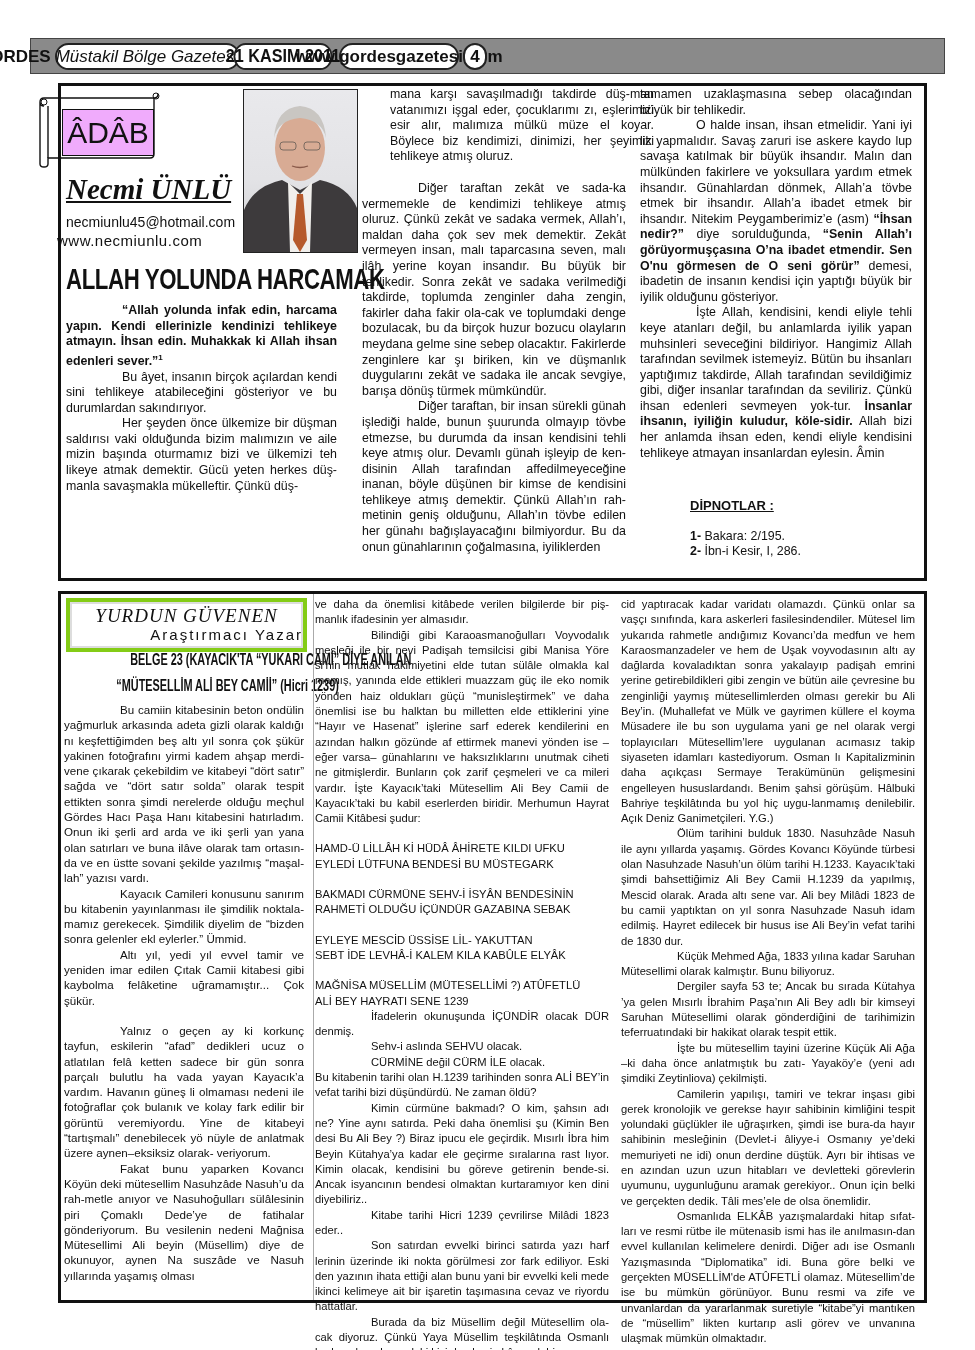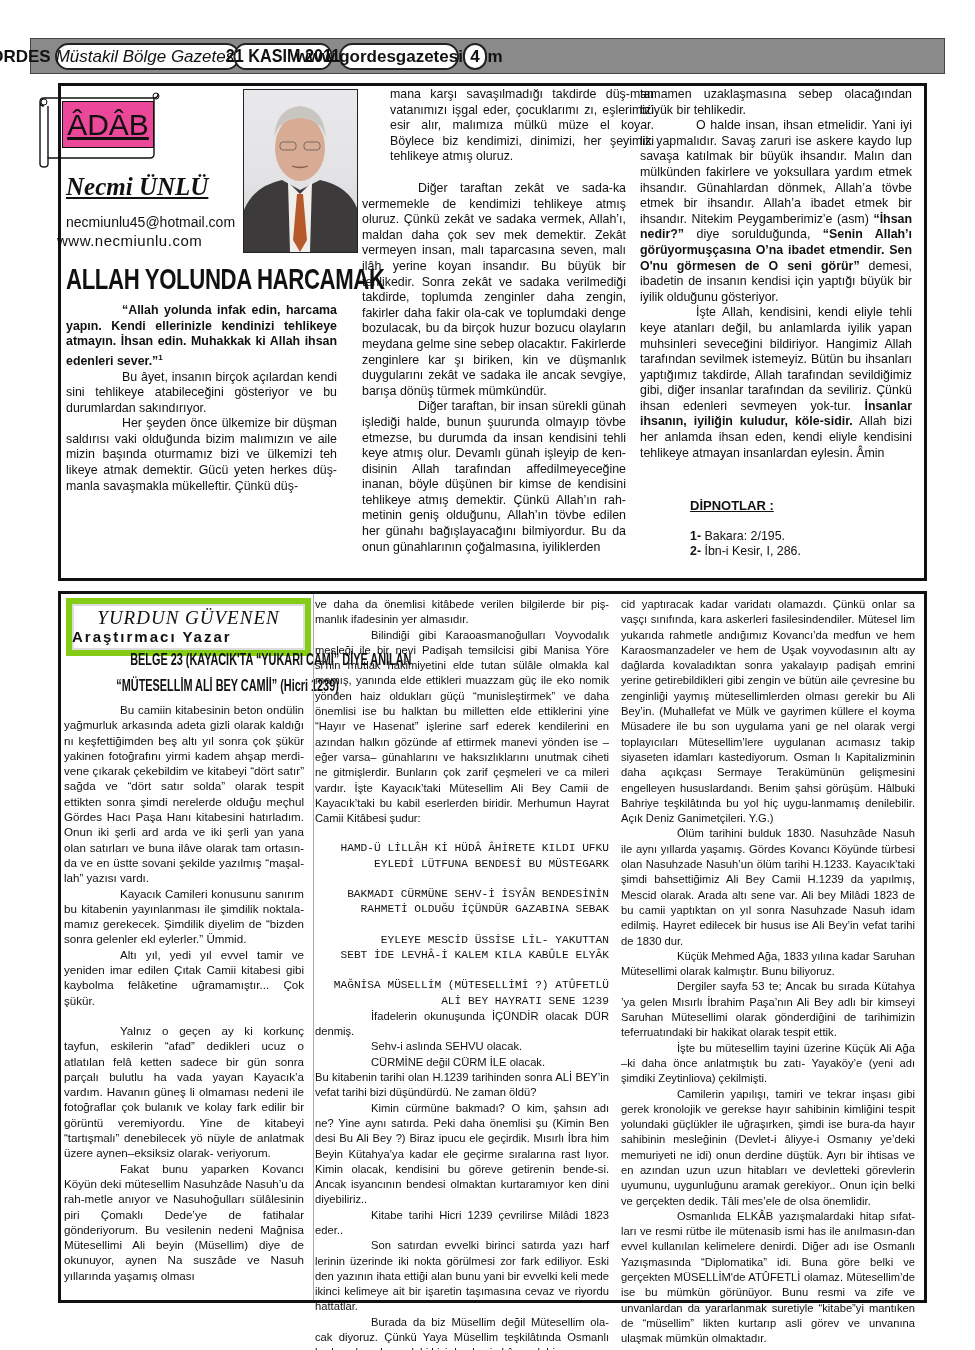--- a/index.html
+++ b/index.html
@@ -21,40 +21,40 @@
   .pill.page { left: 432px; width: 24px; font-weight: bold; }
 
   
   .box1 { position: absolute; left: 58px; top: 83px; width: 869px; height: 498px;
           border: 3px solid #111; box-sizing: border-box; }
   .col { position: absolute; font-size: 12.4px; line-height: 15.6px; text-align: justify; }
   .col p { margin: 0; }
   .ind { text-indent: 56px; }
 
   .scroll { position: absolute; left: 34px; top: 92px; width: 130px; height: 76px; }
-  .adab-frame { position: absolute; left: 62px; top: 101px; width: 90px; height: 45px;
+  .adab-frame { position: absolute; left: 62px; top: 109px; width: 90px; height: 45px;
                 border: 1.5px solid #111; display: flex; align-items: center; justify-content: center;
-                font-size: 30px; background: #ec4899; text-decoration: underline; }
+                font-size: 30px; background: #f0abfc; }
   .author { position: absolute; left: 66px; top: 173px; font-family: "Liberation Serif", serif;
-            font-style: italic; font-weight: bold; font-size: 25px; text-decoration: underline; }
+            font-style: italic; font-weight: bold; font-size: 29px; text-decoration: underline; }
   .email { position: absolute; left: 66px; top: 214px; font-size: 14px; }
   .web { position: absolute; left: 57px; top: 232px; font-size: 15px; letter-spacing: .5px; }
   .photo { position: absolute; left: 243px; top: 89px; width: 113px; height: 162px;
            border: 1.5px solid #222; overflow: hidden;
            background: linear-gradient(180deg, #e9e9ec 0%, #e3e3e6 55%, #cfcfd2 100%); }
   .headline { position: absolute; left: 66px; top: 262px; font-size: 30px; font-weight: bold;
               transform: scaleX(.74); transform-origin: left top; white-space: nowrap; letter-spacing: -.5px; }
   .box2r { position: absolute; left: 58px; top: 591px; width: 869px; height: 712px;
            border: 3px solid #111; box-sizing: border-box; }
   .yg { position: absolute; left: 66px; top: 598px; width: 233px; height: 46px;
-        border: 6px solid #84cc16; box-shadow: inset 0 0 0 2px #ddd; background: #fff; }
+        border: 4px solid #84cc16; box-shadow: inset 0 0 0 2px #ddd; background: #fff; }
   .yg-name { position: absolute; left: 0; right: 0; top: 3px; text-align: center;
              font-family: "Liberation Serif", serif; font-style: italic; font-size: 19px; letter-spacing: 1px; }
-  .yg-role { position: absolute; left: 0; right: 0; top: 24px; text-align: left;
-             font-weight: bold; font-size: 15px; letter-spacing: 2px; }
+  .yg-role { position: absolute; left: 0; right: 0; top: 24px; text-align: right;
+             font-weight: normal; font-size: 15px; letter-spacing: 2px; }
   .h2 { position: absolute; left: 64px; width: 244px; text-align: center; font-weight: bold;
         font-size: 16px; white-space: nowrap; }
   .h2 span { display: inline-block; transform: scaleX(.68); transform-origin: center; }
   .caps p { margin: 0; }
   .sp { height: 15px; }
   sup { font-size: 8px; font-weight: bold; }
 </style>
 </head>
 <body>
 
@@ -138,21 +138,21 @@
   <p class="ind">Altı yıl, yedi yıl evvel tamir ve yeniden imar edilen Çıtak Camii kitabesi gibi kaybolma felâketine uğramamıştır... Çok şükür.</p>
   <div class="sp"></div>
   <p class="ind">Yalnız o geçen ay ki korkunç tayfun, eskilerin “afad” dedikleri ucuz o atlatılan felâ ketten sadece bir gün sonra parçalı bulutlu ha vada yayan Kayacık’a vardım. Havanın güneş li olmaması nedeni ile fotoğraflar çok bulanık ve kolay fark edilir bir görüntü veremiyordu. Yine de kitabeyi “tartışmalı” denebilecek yö nüyle de anlatmak üzere aynen–eksiksiz olarak- veriyorum.</p>
   <p class="ind">Fakat bunu yaparken Kovancı Köyün deki mütesellim Nasuhzâde Nasuh’u da rah-metle anıyor ve Nasuhoğulları sülâlesinin piri Çomaklı Dede’ye de fatihalar gönderiyorum. Bu vesilenin nedeni Mağnisa Mütesellimi Ali beyin (Müsellim) diye de okunuyor, aynen Na suszâde ve Nasuh yıllarında yaşamış olması</p>
 </div>
 
 <div class="col" style="left:315px; top:597px; width:294px; font-size:11.2px; line-height:15.3px;">
   <p>ve daha da önemlisi kitâbede verilen bilgilerde bir piş-manlık ifadesinin yer almasıdır.</p>
   <p class="ind">Bilindiği gibi Karaoasmanoğulları Voyvodalık mesleği ile bir nevi Padişah temsilcisi gibi Manisa Yöre si’nin mutlak hakimiyetini elde tutan sülâle olmakla kal mamış, yanında elde ettikleri muazzam güç ile eko nomik yönden haiz oldukları güçü “munisleştirmek” ve daha önemlisi ise bu halktan bu milletten elde ettiklerini yine “Hayır ve Hasenat” işlerine sarf ederek kendilerini en azından halkın gözünde af ettirmek manevi yönden ise –eğer varsa– günahlarını ve haksızlıklarını unutmak ciheti ne gitmişlerdir. Bunların çok zarif çeşmeleri ve ca mileri vardır. İşte Kayacık’taki Mütesellim Ali Bey Camii de Kayacık’taki bu kabil eserlerden biridir. Merhumun Hayrat Camii Kitâbesi şudur:</p>
   <div class="sp"></div>
-  <div class="caps" style="text-align:right;font-family:Liberation Mono, monospace;">
+  <div class="caps" style="text-align:left;">
     <p>HAMD-Ü LİLLÂH Kİ HÜDÂ ÂHİRETE KILDI UFKU</p>
     <p>EYLEDİ LÜTFUNA BENDESİ BU MÜSTEGARK</p>
     <div class="sp"></div>
     <p>BAKMADI CÜRMÜNE SEHV-İ İSYÂN BENDESİNİN</p>
     <p>RAHMETİ OLDUĞU İÇÜNDÜR GAZABINA SEBAK</p>
     <div class="sp"></div>
     <p>EYLEYE MESCİD ÜSSİSE LİL- YAKUTTAN</p>
     <p>SEBT İDE LEVHÂ-İ KALEM KILA KABÛLE ELYÂK</p>
     <div class="sp"></div>
     <p>MAĞNİSA MÜSELLİM (MÜTESELLİMİ ?)  ATÛFETLÜ</p>

